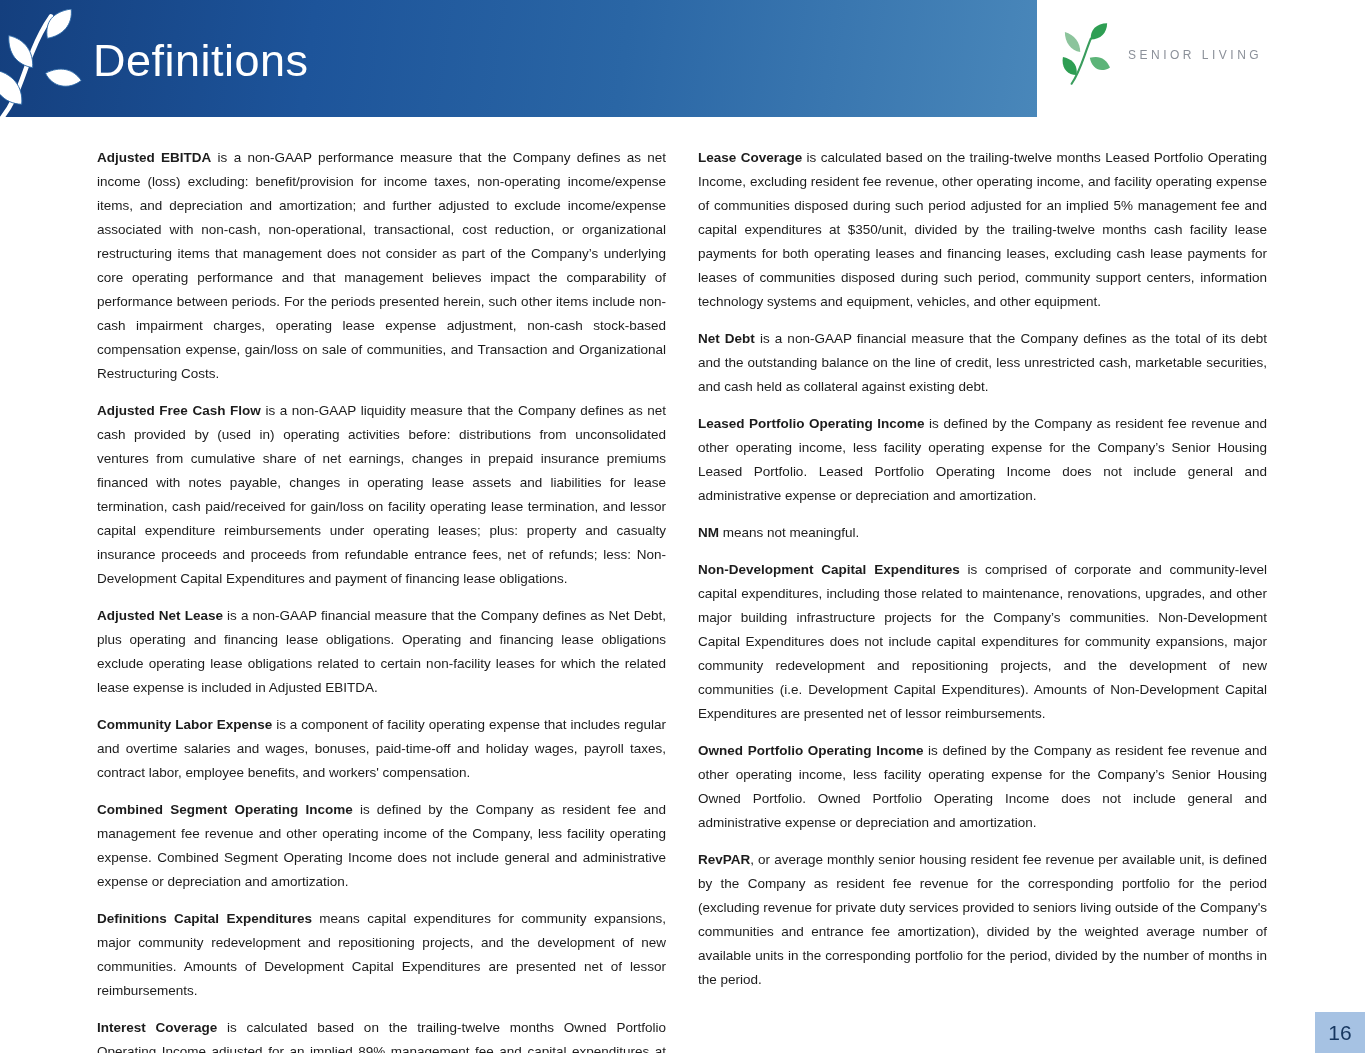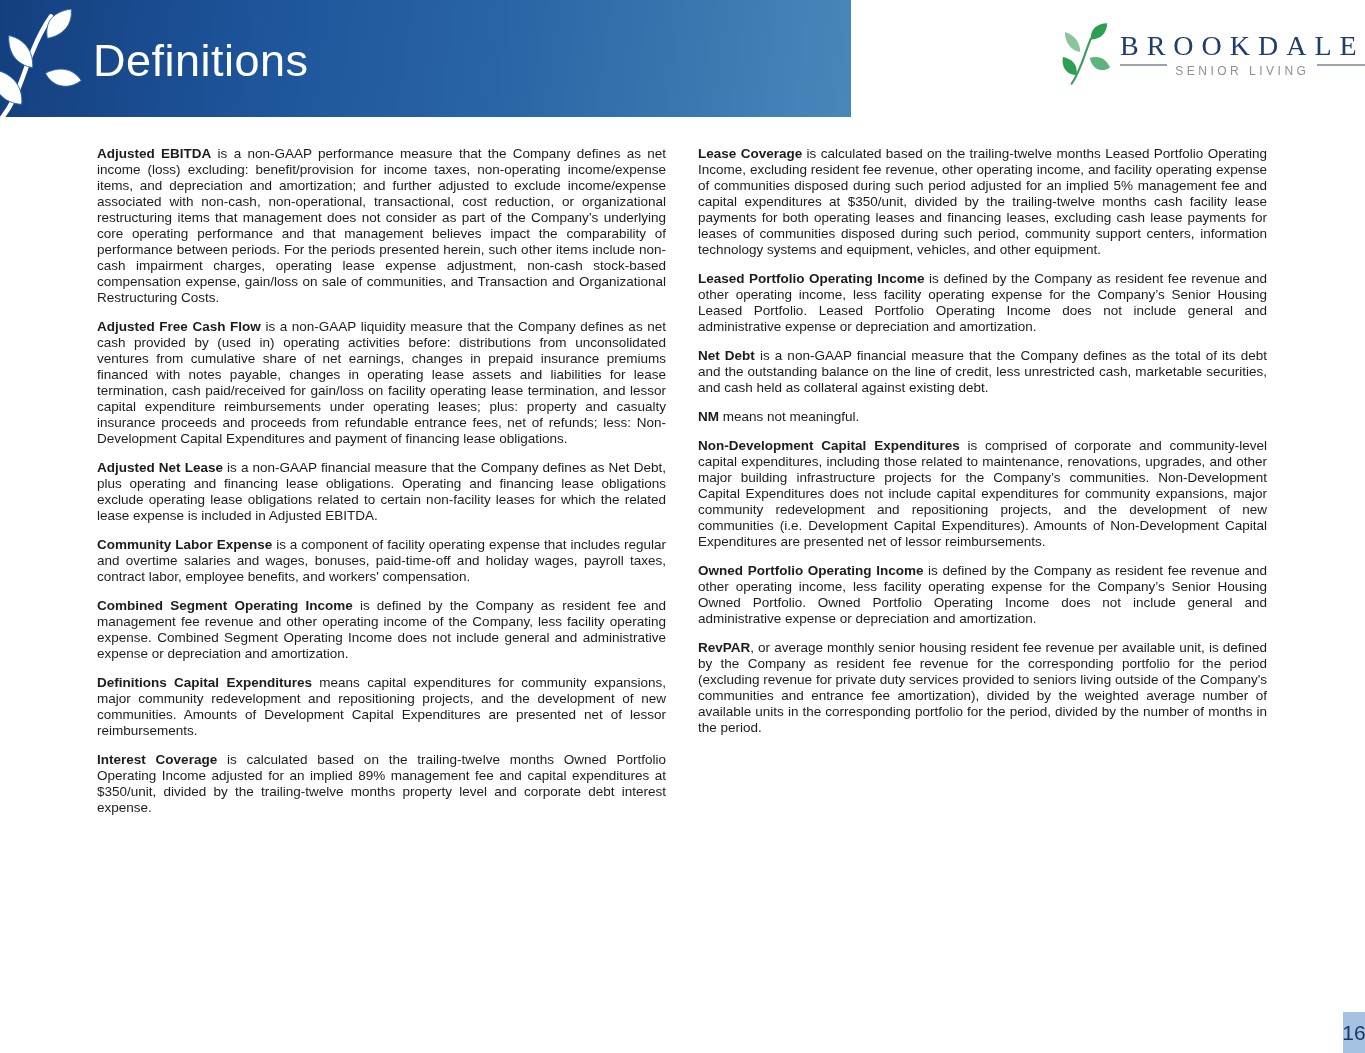--- a/index.html
+++ b/index.html
@@ -21,21 +21,21 @@
   body{font-family:"Liberation Sans",sans-serif;}
   .slide{
     position:relative;
     width:1365px;height:1053px;
     background:#ffffff;
     overflow:hidden;
   }
   
   .banner{
     position:absolute;top:0;left:0;
-    width:851px;height:117px;
+    width:1037px;height:117px;
     background:linear-gradient(98deg,var(--banner-grad-start) 0%,#1d549a 30%,#2a66a5 60%,var(--banner-grad-end) 100%);
   }
   .banner-leaf{
     position:absolute;left:-6px;bottom:-2px;
     width:92px;height:110px;
   }
   .slide-title{
     position:absolute;left:93px;top:38px;
     font-size:45px;font-weight:400;letter-spacing:0.5px;
     color:var(--title-color);
@@ -62,30 +62,30 @@
     font-size:12px;color:var(--tagline-gray);
     letter-spacing:3.5px;padding:0 8px;white-space:nowrap;font-weight:400;
   }
   
   .content{
     position:absolute;top:146px;left:97px;right:98px;
     display:flex;gap:32px;
   }
   .col{flex:1 1 0;min-width:0;}
   p.def{
-    font-size:13.5px;line-height:16px;
+    font-size:13.5px;line-height:24px;
     color:var(--body-text);
     text-align:justify;
     margin:0 0 13px 0;
   }
   p.def b{font-weight:700;}
   
   .page-num{
     position:absolute;right:0;bottom:0;
-    width:22px;height:41px;
+    width:50px;height:41px;
     background:var(--page-num-bg);
     color:var(--page-num-text);
     display:flex;align-items:center;justify-content:center;
     font-size:21px;
   }
 </style>
 </head>
 <body>
 
 <div class="slide">
@@ -103,43 +103,42 @@
 
   <div class="brand-logo">
     <svg class="brand-leaf" viewBox="0 0 50 64" aria-hidden="true">
       <path d="M10,63 C19,50 22,36 30,16" fill="none" stroke="#3a9d5d" stroke-width="2.2" stroke-linecap="round"></path>
       <path d="M30,17 C29,7 36,0 47,0 C47,10 40,17 30,17 Z" fill="#2e9e53"></path>
       <path d="M19,30 C9,28 3,20 3,9 C13,12 19,20 19,30 Z" fill="#8cc49c"></path>
       <path d="M29,36 C39,33 46,37 50,46 C41,52 31,48 29,36 Z" fill="#5cb478"></path>
       <path d="M15,54 C5,54 -1,46 1,35 C11,37 17,44 15,54 Z" fill="#2e9e53"></path>
     </svg>
     <div class="brand-textcol">
-      <div class="brand-word">BROOKDALE</div>
       <div class="brand-tagrow">
         <span class="rule"></span>
         <span class="brand-tag">SENIOR LIVING</span>
         <span class="rule"></span>
       </div>
     </div>
   </div>
 
   <div class="content">
     <div class="col">
       <p class="def"><b>Adjusted EBITDA</b><span> is a non-GAAP performance measure that the Company defines as net income (loss) excluding: benefit/provision for income taxes, non-operating income/expense items, and depreciation and amortization; and further adjusted to exclude income/expense associated with non-cash, non-operational, transactional, cost reduction, or organizational restructuring items that management does not consider as part of the Company’s underlying core operating performance and that management believes impact the comparability of performance between periods. For the periods presented herein, such other items include non-cash impairment charges, operating lease expense adjustment, non-cash stock-based compensation expense, gain/loss on sale of communities, and Transaction and Organizational Restructuring Costs.</span></p>
       <p class="def"><b>Adjusted Free Cash Flow</b><span> is a non-GAAP liquidity measure that the Company defines as net cash provided by (used in) operating activities before: distributions from unconsolidated ventures from cumulative share of net earnings, changes in prepaid insurance premiums financed with notes payable, changes in operating lease assets and liabilities for lease termination, cash paid/received for gain/loss on facility operating lease termination, and lessor capital expenditure reimbursements under operating leases; plus: property and casualty insurance proceeds and proceeds from refundable entrance fees, net of refunds; less: Non-Development Capital Expenditures and payment of financing lease obligations.</span></p>
       <p class="def"><b>Adjusted Net Lease</b><span> is a non-GAAP financial measure that the Company defines as Net Debt, plus operating and financing lease obligations. Operating and financing lease obligations exclude operating lease obligations related to certain non-facility leases for which the related lease expense is included in Adjusted EBITDA.</span></p>
       <p class="def"><b>Community Labor Expense</b><span> is a component of facility operating expense that includes regular and overtime salaries and wages, bonuses, paid-time-off and holiday wages, payroll taxes, contract labor, employee benefits, and workers' compensation.</span></p>
       <p class="def"><b>Combined Segment Operating Income</b><span> is defined by the Company as resident fee and management fee revenue and other operating income of the Company, less facility operating expense. Combined Segment Operating Income does not include general and administrative expense or depreciation and amortization.</span></p>
       <p class="def"><b>Definitions Capital Expenditures</b><span> means capital expenditures for community expansions, major community redevelopment and repositioning projects, and the development of new communities. Amounts of Development Capital Expenditures are presented net of lessor reimbursements.</span></p>
       <p class="def"><b>Interest Coverage</b><span> is calculated based on the trailing-twelve months Owned Portfolio Operating Income adjusted for an implied 89% management fee and capital expenditures at $350/unit, divided by the trailing-twelve months property level and corporate debt interest expense.</span></p>
     </div>
     <div class="col">
       <p class="def"><b>Lease Coverage</b><span> is calculated based on the trailing-twelve months Leased Portfolio Operating Income, excluding resident fee revenue, other operating income, and facility operating expense of communities disposed during such period adjusted for an implied 5% management fee and capital expenditures at $350/unit, divided by the trailing-twelve months cash facility lease payments for both operating leases and financing leases, excluding cash lease payments for leases of communities disposed during such period, community support centers, information technology systems and equipment, vehicles, and other equipment.</span></p>
+      <p class="def"><b>Net Debt</b><span> is a non-GAAP financial measure that the Company defines as the total of its debt and the outstanding balance on the line of credit, less unrestricted cash, marketable securities, and cash held as collateral against existing debt.</span></p>
       <p class="def"><b>Leased Portfolio Operating Income</b><span> is defined by the Company as resident fee revenue and other operating income, less facility operating expense for the Company’s Senior Housing Leased Portfolio. Leased Portfolio Operating Income does not include general and administrative expense or depreciation and amortization.</span></p>
-      <p class="def"><b>Net Debt</b><span> is a non-GAAP financial measure that the Company defines as the total of its debt and the outstanding balance on the line of credit, less unrestricted cash, marketable securities, and cash held as collateral against existing debt.</span></p>
       <p class="def"><b>NM</b><span> means not meaningful.</span></p>
       <p class="def"><b>Non-Development Capital Expenditures</b><span> is comprised of corporate and community-level capital expenditures, including those related to maintenance, renovations, upgrades, and other major building infrastructure projects for the Company’s communities. Non-Development Capital Expenditures does not include capital expenditures for community expansions, major community redevelopment and repositioning projects, and the development of new communities (i.e. Development Capital Expenditures). Amounts of Non-Development Capital Expenditures are presented net of lessor reimbursements.</span></p>
       <p class="def"><b>Owned Portfolio Operating Income</b><span> is defined by the Company as resident fee revenue and other operating income, less facility operating expense for the Company’s Senior Housing Owned Portfolio. Owned Portfolio Operating Income does not include general and administrative expense or depreciation and amortization.</span></p>
       <p class="def"><b>RevPAR</b><span>, or average monthly senior housing resident fee revenue per available unit, is defined by the Company as resident fee revenue for the corresponding portfolio for the period (excluding revenue for private duty services provided to seniors living outside of the Company's communities and entrance fee amortization), divided by the weighted average number of available units in the corresponding portfolio for the period, divided by the number of months in the period.</span></p>
     </div>
   </div>
 
   <div class="page-num">16</div>
 
 </div>

